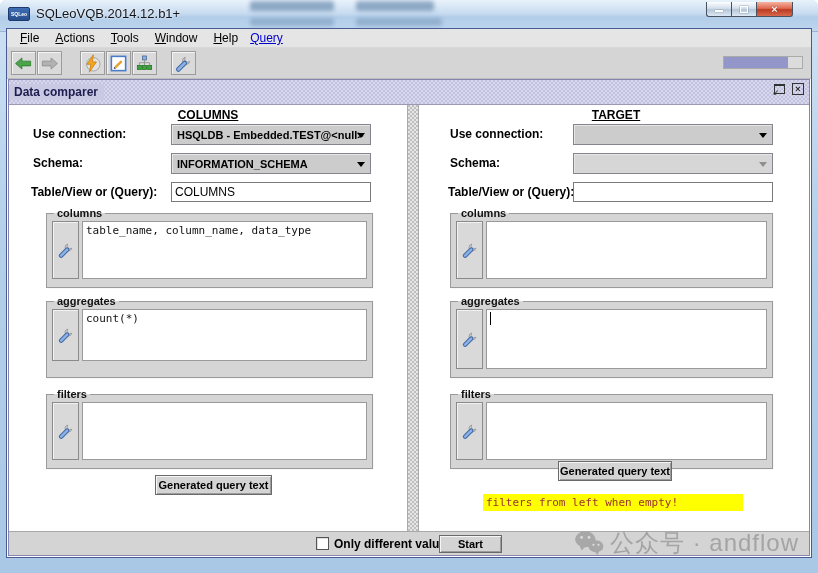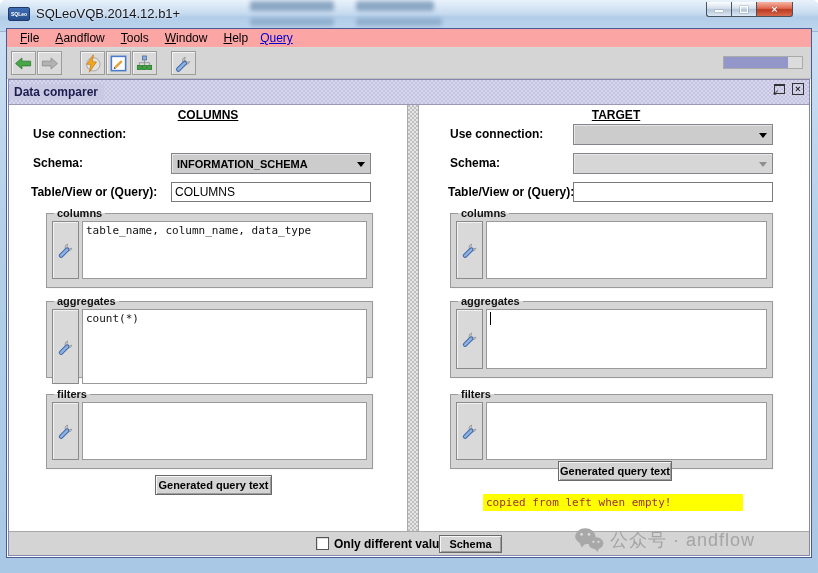--- a/index.html
+++ b/index.html
@@ -27,21 +27,21 @@
   .wc-close { width:37px; background:linear-gradient(#f5b3a2,#e06a50 45%,#bc3b22 55%,#d8694c); border-radius:0 0 3px 0; }
   .glyph-min { width:8px; height:2px; background:#fff; box-shadow:0 0 1px #234; margin-top:4px; }
   .glyph-max { width:8px; height:7px; border:1px solid #fff; box-shadow:0 0 1px #234; }
   .wc-close span { color:#fff; font-size:11px; font-weight:bold; text-shadow:0 0 1px #5a1005; }
 
   
   .frame { position:absolute; left:6px; top:28px; width:806px; height:530px; background:#fff;
     border:1px solid #4a5a94; display:flex; flex-direction:column; }
 
   
-  .menubar { height:19px; background:#fca5a5; border-bottom:1px solid #d8d8d8; display:flex; align-items:center;
+  .menubar { height:19px; background:#e5e5e5; border-bottom:1px solid #d8d8d8; display:flex; align-items:center;
     font-size:12px; color:#000; padding-left:5px; }
   .menu-item { padding:0 8px; cursor:pointer; }
   .donate-link { color:#0000cc; text-decoration:underline; padding:0 4px; cursor:pointer; }
 
   
   .toolbar { height:31px; background:#d5d5d5; border-bottom:1px solid #bdbdbd; display:flex; align-items:center;
     padding-left:4px; position:relative; }
   .tb-btn { width:25px; height:24px; background:#dadada; border:1px solid #9b9b9b;
     box-shadow:inset 1px 1px 0 #f4f4f4; margin-right:1px; display:flex; align-items:center; justify-content:center; cursor:pointer; }
   .tb-gap { width:17px; }
@@ -99,21 +99,21 @@
   .note { position:absolute; left:474px; top:389px; width:260px; background:#ffff00; color:#993333;
     font:11px "DejaVu Sans Mono", monospace; line-height:15px; padding:1px 3px; }
 
   
   .bottom-bar { height:24px; background:#d4d4d4; border-top:1px solid #a8a8a8; position:relative; }
   .chk { position:absolute; left:307px; top:5px; width:13px; height:13px; background:#fff; border:1px solid #555;
     box-shadow:inset 1px 1px 0 #ddd; cursor:pointer; }
   .chk-lbl { position:absolute; left:325px; top:5px; font-weight:bold; font-size:12px; color:#000; }
 
   .watermark { position:absolute; left:574px; top:527px; display:flex; align-items:center; gap:6px;
-    color:#a4a4a4; font-size:18px; letter-spacing:1px; pointer-events:none; }
+    color:#a4a4a4; font-size:24px; letter-spacing:1px; pointer-events:none; }
 </style>
 </head>
 <body>
 
 <div class="screen">
 
   <svg width="0" height="0" style="position:absolute">
     <defs>
       <g id="wrench">
         <path d="M19.8 9.6 A4.6 4.6 0 1 1 14.2 4.1 L13.3 7.4 L16.5 10.6 L19.8 9.6 Z" fill="#d6d6d6" stroke="#8a8a8a" stroke-width="1"></path>
@@ -140,21 +140,21 @@
       <div class="wc-btn wc-close">
           <span>×</span>
         </div>
     </div>
   </div>
 
   <div class="frame">
 
     <div class="menubar">
       <span class="menu-item"><u>F</u><span>ile</span></span>
-      <span class="menu-item"><u>A</u><span>andflow</span></span>
+      <span class="menu-item"><u>A</u><span>ctions</span></span>
       <span class="menu-item"><u>T</u><span>ools</span></span>
       <span class="menu-item"><u>W</u><span>indow</span></span>
       <span class="menu-item"><u>H</u><span>elp</span></span>
       <span class="donate-link">Query</span>
     </div>
 
     <div class="toolbar">
       <div class="tb-btn">
         <svg viewBox="0 0 24 24" width="19" height="19">
           <polygon points="2,12 10,5 10,9 21,9 21,15 10,15 10,19" fill="#4aa54a" stroke="#2a7a2a"></polygon>
@@ -210,20 +210,24 @@
               <span class="if-close-box">×</span>
             </div>
         </div>
       </div>
 
       <div class="content">
 
         <div class="panel-header" style="left:0;top:3px;width:398px">COLUMNS</div>
 
         <div class="lbl" style="left:24px;top:22px">Use connection:</div>
+        <div class="combo" style="left:162px;top:19px;width:200px">
+          <span>HSQLDB - Embedded.TEST@&lt;null&gt;</span>
+            <span class="arrow"></span>
+        </div>
 
         <div class="lbl" style="left:24px;top:51px">Schema:</div>
         <div class="combo" style="left:162px;top:48px;width:200px">
           <span>INFORMATION_SCHEMA</span>
             <span class="arrow"></span>
         </div>
 
         <div class="lbl" style="left:22px;top:80px">Table/View or (Query):</div>
         <input class="tfield" style="left: 162px; top: 77px; width: 200px;" value="COLUMNS">
 
@@ -234,21 +238,21 @@
               <svg viewBox="0 0 24 24" width="18" height="18">
                   <use href="#wrench"></use>
                 </svg>
             </div>
             <div class="grp-text">table_name, column_name, data_type</div>
           </div>
         </fieldset>
 
         <fieldset class="grp" style="left:37px;top:190px;width:327px;height:83px">
           <legend class="grp-lbl">aggregates</legend>
-          <div class="grp-row" style="height:75px">
+          <div class="grp-row" style="height:52px">
             <div class="wrench-btn">
               <svg viewBox="0 0 24 24" width="18" height="18">
                   <use href="#wrench"></use>
                 </svg>
             </div>
             <div class="grp-text">count(*)</div>
           </div>
         </fieldset>
 
         <fieldset class="grp" style="left:37px;top:283px;width:327px;height:81px">
@@ -319,28 +323,28 @@
                   <use href="#wrench"></use>
                 </svg>
             </div>
             <div class="grp-text"></div>
           </div>
         </fieldset>
 
         <div class="btn" style="left:549px;top:356px;width:114px;height:20px">Generated query text</div>
 
         <div class="note">
-          <div>copied from left when empty!</div>
+          <div>filters from left when empty!</div>
         </div>
       </div>
 
       <div class="bottom-bar">
         <div class="chk"></div>
         <div class="chk-lbl">Only different values</div>
-        <div class="btn" style="left:430px;top:3px;width:63px;height:18px">Schema</div>
+        <div class="btn" style="left:430px;top:3px;width:63px;height:18px">Start</div>
       </div>
     </div>
   </div>
 
   <div class="watermark">
     <svg viewBox="0 0 32 28" width="30" height="26">
       <ellipse cx="12" cy="10" rx="11" ry="8.6" fill="#a8a8a8"></ellipse>
       <polygon points="6,17 8,22 12,18" fill="#a8a8a8"></polygon>
       <circle cx="8" cy="8" r="1.5" fill="#dcdcdc"></circle>
       <circle cx="16" cy="8" r="1.5" fill="#dcdcdc"></circle>

